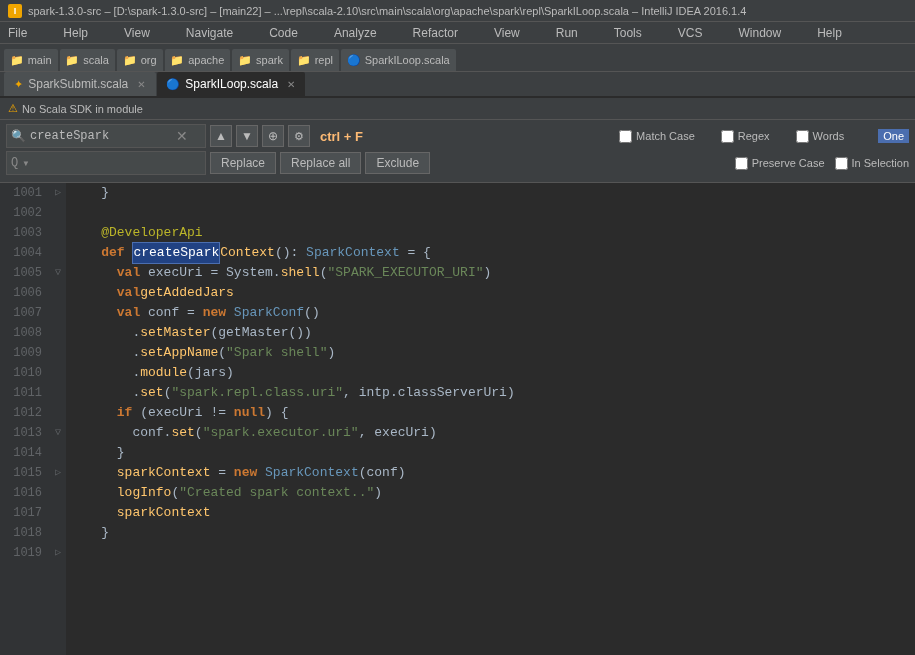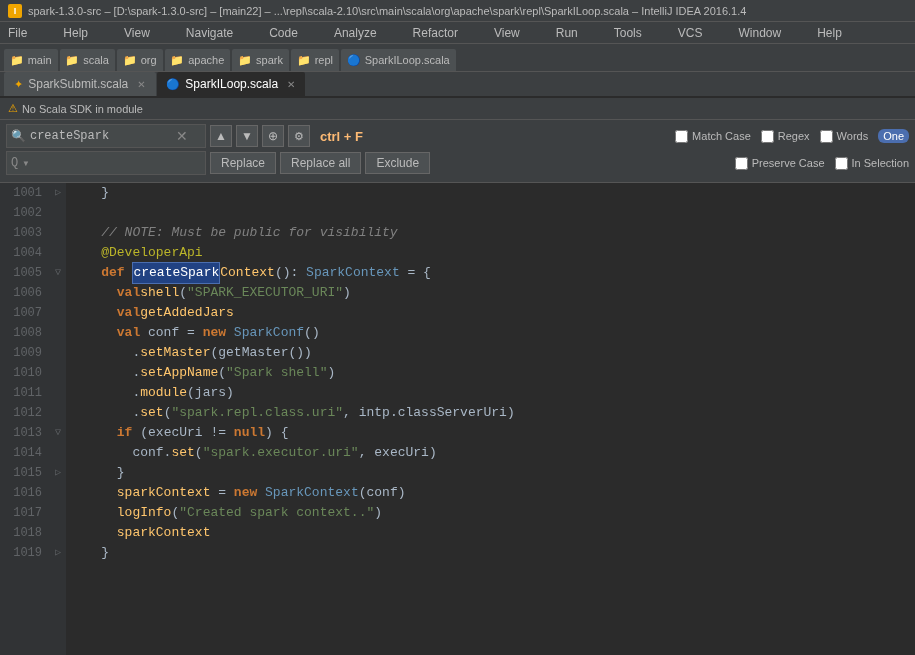--- a/index.html
+++ b/index.html
@@ -211,21 +211,22 @@
       color: #bbbbbb;
       cursor: pointer;
     }
     .cb-label input { cursor: pointer; }
     .one-badge {
       background: #4b6eaf;
       color: #fff;
       font-size: 11px;
       font-family: Arial, sans-serif;
       padding: 1px 5px;
-      border-radius: 6px;
+      border-radius: 0;
+      margin-left: 8px;
     }
 
     
     #code-area {
       display: flex;
       height: calc(655px - 22px - 22px - 28px - 26px - 22px - 58px);
       overflow: hidden;
     }
     #line-numbers {
       background: #313335;
@@ -364,21 +365,21 @@
       <span class="search-icon-sym">🔍</span>
       <input class="search-input" type="text" value="createSpark" placeholder="createSpark" style="">
       <button class="clear-btn">✕</button>
     </div>
     <button class="nav-btn">▲</button>
     <button class="nav-btn">▼</button>
     <button class="nav-btn">⊕</button>
     <button class="search-options-btn">⚙</button>
     <span class="ctrl-hint">ctrl + F</span>
 
-    <div style="margin-left: auto; display: flex; align-items: center; gap: 10px;">
+    <div style="margin-left: auto; display: flex; align-items: center; gap: 26px;">
       <label class="cb-label">
         <input type="checkbox" style="">
         <span>Match Case</span>
       </label>
       <label class="cb-label">
         <input type="checkbox" style="">
         <span>Regex</span>
       </label>
       <label class="cb-label">
         <input type="checkbox" style="">
@@ -463,24 +464,23 @@
       <div style="height: 20px;"></div>
       <div style="height: 20px;"></div>
       <div style="height: 20px;">
         <span class="fold-arrow">▷</span>
       </div>
     </div>
   <div id="code-content">
 
   <div class="code-line"><span class="plain">    }</span></div>
       <div class="code-line"></div>
-      <div class="code-line"><span class="comment">    // NOTE: Must be public for visibility</span></div>
       <div class="code-line"><span class="ann">    @DeveloperApi</span></div>
       <div class="code-line"><span class="plain">    </span><span class="kw">def</span><span class="plain"> </span><span class="highlight-match">createSpark</span><span class="fn">Context</span><span class="plain">(): </span><span class="type">SparkContext</span><span class="plain"> = {</span></div>
-      <div class="code-line"><span class="plain">      </span><span class="kw">val</span><span class="fn">shell</span><span class="plain">(</span><span class="str">"SPARK_EXECUTOR_URI"</span><span class="plain">)</span></div>
+      <div class="code-line"><span class="plain">      </span><span class="kw">val</span><span class="plain"> execUri = System.</span><span class="fn">shell</span><span class="plain">(</span><span class="str">"SPARK_EXECUTOR_URI"</span><span class="plain">)</span></div>
       <div class="code-line"><span class="plain">      </span><span class="kw">val</span><span class="fn">getAddedJars</span></div>
       <div class="code-line"><span class="plain">      </span><span class="kw">val</span><span class="plain"> conf = </span><span class="kw">new</span><span class="plain"> </span><span class="type">SparkConf</span><span class="plain">()</span></div>
       <div class="code-line"><span class="plain">        .</span><span class="fn">setMaster</span><span class="plain">(getMaster())</span></div>
       <div class="code-line"><span class="plain">        .</span><span class="fn">setAppName</span><span class="plain">(</span><span class="str">"Spark shell"</span><span class="plain">)</span></div>
       <div class="code-line"><span class="plain">        .</span><span class="fn">module</span><span class="plain">(jars)</span></div>
       <div class="code-line"><span class="plain">        .</span><span class="fn">set</span><span class="plain">(</span><span class="str">"spark.repl.class.uri"</span><span class="plain">, intp.classServerUri)</span></div>
       <div class="code-line"><span class="plain">      </span><span class="kw">if</span><span class="plain"> (execUri != </span><span class="kw">null</span><span class="plain">) {</span></div>
       <div class="code-line"><span class="plain">        conf.</span><span class="fn">set</span><span class="plain">(</span><span class="str">"spark.executor.uri"</span><span class="plain">, execUri)</span></div>
       <div class="code-line"><span class="plain">      }</span></div>
       <div class="code-line"><span class="plain">      </span><span class="fn">sparkContext</span><span class="plain"> = </span><span class="kw">new</span><span class="plain"> </span><span class="type">SparkContext</span><span class="plain">(conf)</span></div>

